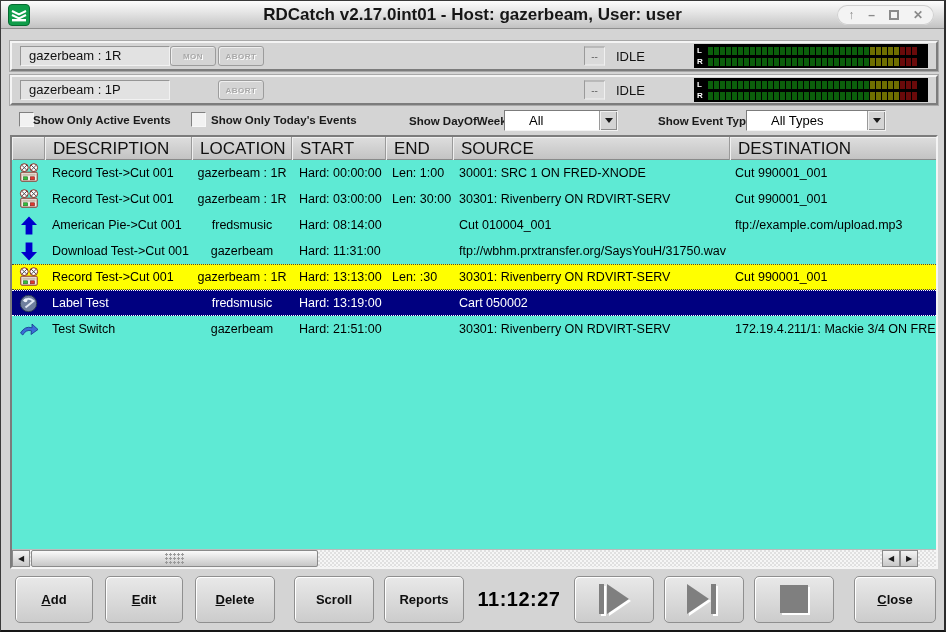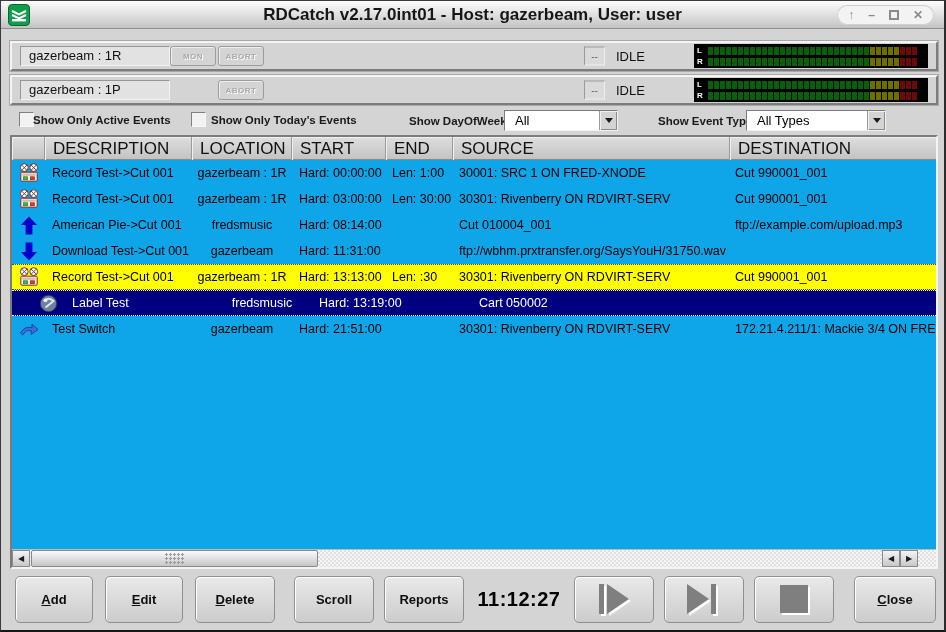--- a/index.html
+++ b/index.html
@@ -74,44 +74,44 @@
     position: absolute; top: 3px; width: 15px; height: 15px; background: #f2f2f2;
     border: 1px solid; border-color: #808080 #f8f8f8 #f8f8f8 #808080;
   }
   .cb-label { position: absolute; top: 5px; font-size: 11.5px; font-weight: bold; color: #1a1a1a; }
   .combo-label { position: absolute; top: 6px; font-size: 11.5px; font-weight: bold; color: #1a1a1a; }
   .combo {
     position: absolute; top: 1px; height: 21px; background: #fff;
     border: 1px solid; border-color: #7c7c7c #f2f2f2 #f2f2f2 #7c7c7c;
     display: flex; align-items: center;
   }
-  .combo-value { flex: 1; padding-left: 10px; font-size: 13px; color: #000; white-space: nowrap; overflow: hidden; }
+  .combo-value { flex: 1; padding-left: 24px; font-size: 13px; color: #000; white-space: nowrap; overflow: hidden; }
   .combo-arrow {
     width: 18px; align-self: stretch; background: #d4d4d4;
     border-left: 1px solid #9a9a9a; box-shadow: inset 1px 1px 0 #f0f0f0, inset -1px -1px 0 #8c8c8c;
     display: flex; align-items: center; justify-content: center;
   }
   .combo-arrow::after { content: ""; border: 4px solid transparent; border-top: 5px solid #1a1a1a; margin-top: 4px; }
   
   .tableframe {
     position: absolute; left: 9px; top: 134px; width: 928px; height: 434px;
     background: #fff; border: 2px solid; border-color: #7c7c7c #f4f4f4 #f4f4f4 #7c7c7c;
   }
   .thead { position: absolute; left: 0; top: 0; right: 0; height: 23px; display: flex; }
   .hcell {
     background: linear-gradient(#dedede, #c2c2c2); color: #111;
     border-right: 1px solid #9a9a9a;
     box-shadow: inset 1px 1px 0 #f0f0f0, inset 0 -1px 0 #8a8a8a;
     font-size: 17px; line-height: 23px; padding-left: 8px;
     white-space: nowrap; overflow: hidden; flex-shrink: 0;
   }
-  .tbody { position: absolute; left: 0; top: 23px; right: 0; bottom: 18px; background: #0ea5e9; overflow: hidden; }
+  .tbody { position: absolute; left: 0; top: 23px; right: 0; bottom: 18px; background: #5eead4; overflow: hidden; }
   .trow { display: flex; height: 26px; align-items: center; font-size: 12.5px; color: #000; border-top: 1px dotted transparent; border-bottom: 1px dotted transparent; }
   .trow.next { background: #ffff00; border-color: #444; }
-  .trow.selected { background: #000080; color: #fff; border-color: #fff; padding-left: 20px; }
+  .trow.selected { background: #000080; color: #fff; border-color: #fff; }
   .cell { white-space: nowrap; overflow: hidden; flex-shrink: 0; }
   .c-icon { width: 33px; display: flex; justify-content: center; align-items: center; }
   .c-desc { width: 147px; padding-left: 7px; }
   .c-loc  { width: 100px; text-align: center; }
   .c-start{ width: 94px; padding-left: 7px; }
   .c-end  { width: 67px; padding-left: 6px; }
   .c-src  { width: 277px; padding-left: 6px; }
   .c-dest { flex: 1 1 auto; padding-left: 5px; }
   
   .w0{width:33px}.w1{width:147px}.w2{width:100px}.w3{width:94px}.w4{width:67px}.w5{width:277px}.w6{flex:1 1 auto;border-right:none}
@@ -497,21 +497,21 @@
     <span class="cell c-icon">
             <svg width="20" height="18" viewBox="0 0 20 18">
               <path d="M1.5 13 Q6 5.5 13 7.8 L13 4 L19 9.5 L12 14.5 L12.4 10.8 Q7 9.2 3.8 15 Z" fill="#3a6fd8" stroke="#16348a" stroke-width="0.8"></path>
             </svg>
           </span>
     <span class="cell c-desc">Test Switch</span>
     <span class="cell c-loc">gazerbeam</span>
     <span class="cell c-start">Hard: 21:51:00</span>
     <span class="cell c-end"></span>
     <span class="cell c-src">30301: Rivenberry ON RDVIRT-SERV</span>
-    <span class="cell c-dest">172.21.4.211/1: Mackie 3/4 ON FRE</span>
+    <span class="cell c-dest">172.19.4.211/1: Mackie 3/4 ON FRE</span>
   </div>
 </div>
     <div class="hscroll">
       <div class="sb-btn sb-left">◀</div>
       <div class="sb-thumb">
           <span class="sb-grip"></span>
         </div>
       <div class="sb-btn sb-right-a">◀</div>
       <div class="sb-btn sb-right-b">▶</div>
     </div>

